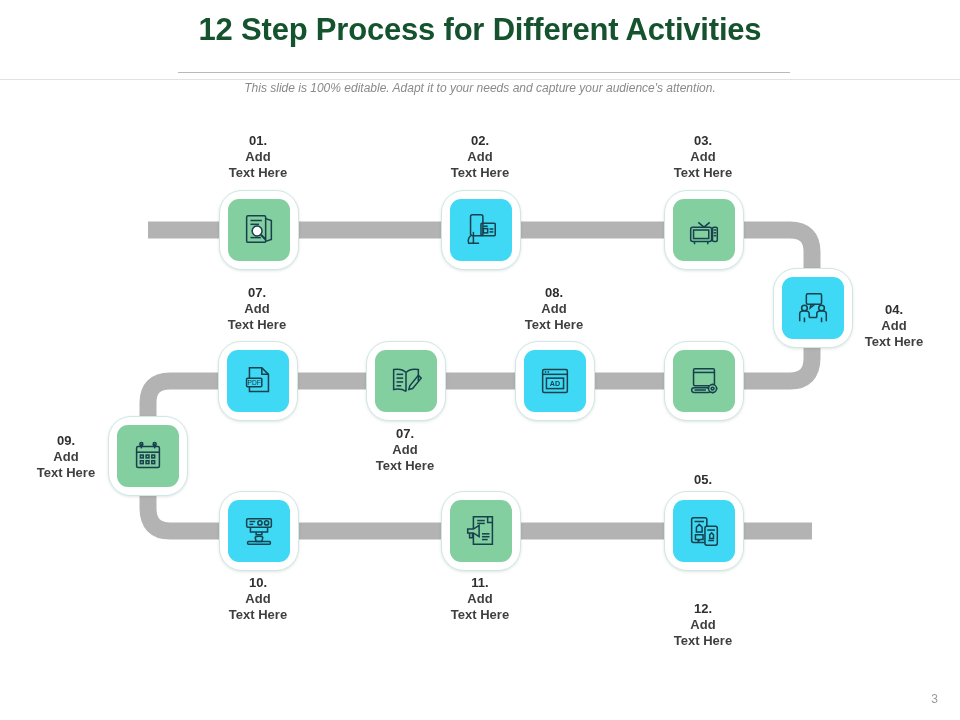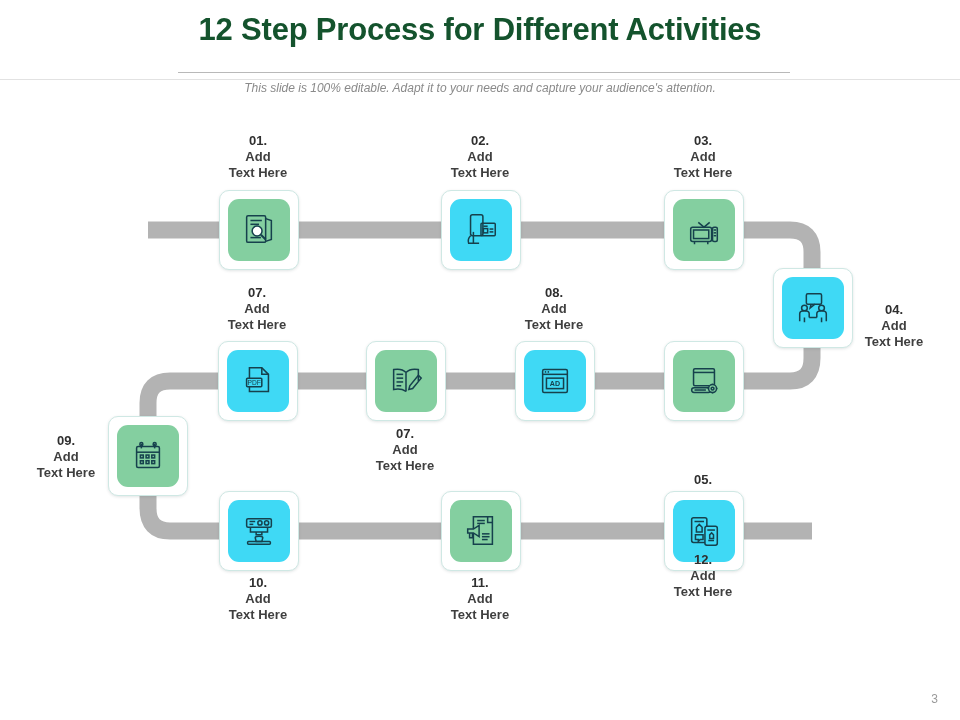--- a/index.html
+++ b/index.html
@@ -60,21 +60,21 @@
     left:0; top:0;
     width:960px; height:720px;
     pointer-events:none;
   }
 
   
   .node{
     position:absolute;
     width:80px;height:80px;
     box-sizing:border-box;
-    border-radius:10px;
+    border-radius:23px;
     background:#ffffff;
     border:1px solid #cfe8e4;
     box-shadow:0 1px 3px rgba(60,90,90,.16);
     display:flex;align-items:center;justify-content:center;
   }
   .node .tile{
     width:62px;height:62px;
     border-radius:11px;
     display:flex;align-items:center;justify-content:center;
     position:relative;
@@ -378,21 +378,21 @@
           <rect x="21" y="15" width="13" height="20" rx="2" fill="#3fd9f5"></rect>
           <line x1="23.5" y1="19" x2="31.5" y2="19"></line>
           <path d="M12 16 L15 13 L18 16 L18 21 L12 21 Z"></path>
           <path d="M11 24 L19 24 L19 29 L16 29 L14 31 L14 29 L11 29 Z"></path>
           <path d="M26 24 L28 22 L30 24 L30 28 L26 28 Z"></path>
           <line x1="24.5" y1="30" x2="30.5" y2="30"></line>
         </g>
       </svg>
     </div>
   </div>
-  <div class="label" style="left:638px; top:552px;">
+  <div class="label" style="left:638px; top:601px;">
     <span class="num">12.</span>
     <span class="l2">Add</span>
     <span class="l3">Text Here</span>
   </div>
 
   <div id="page-number">3</div>
 
 </div>
 
 </body></html>

